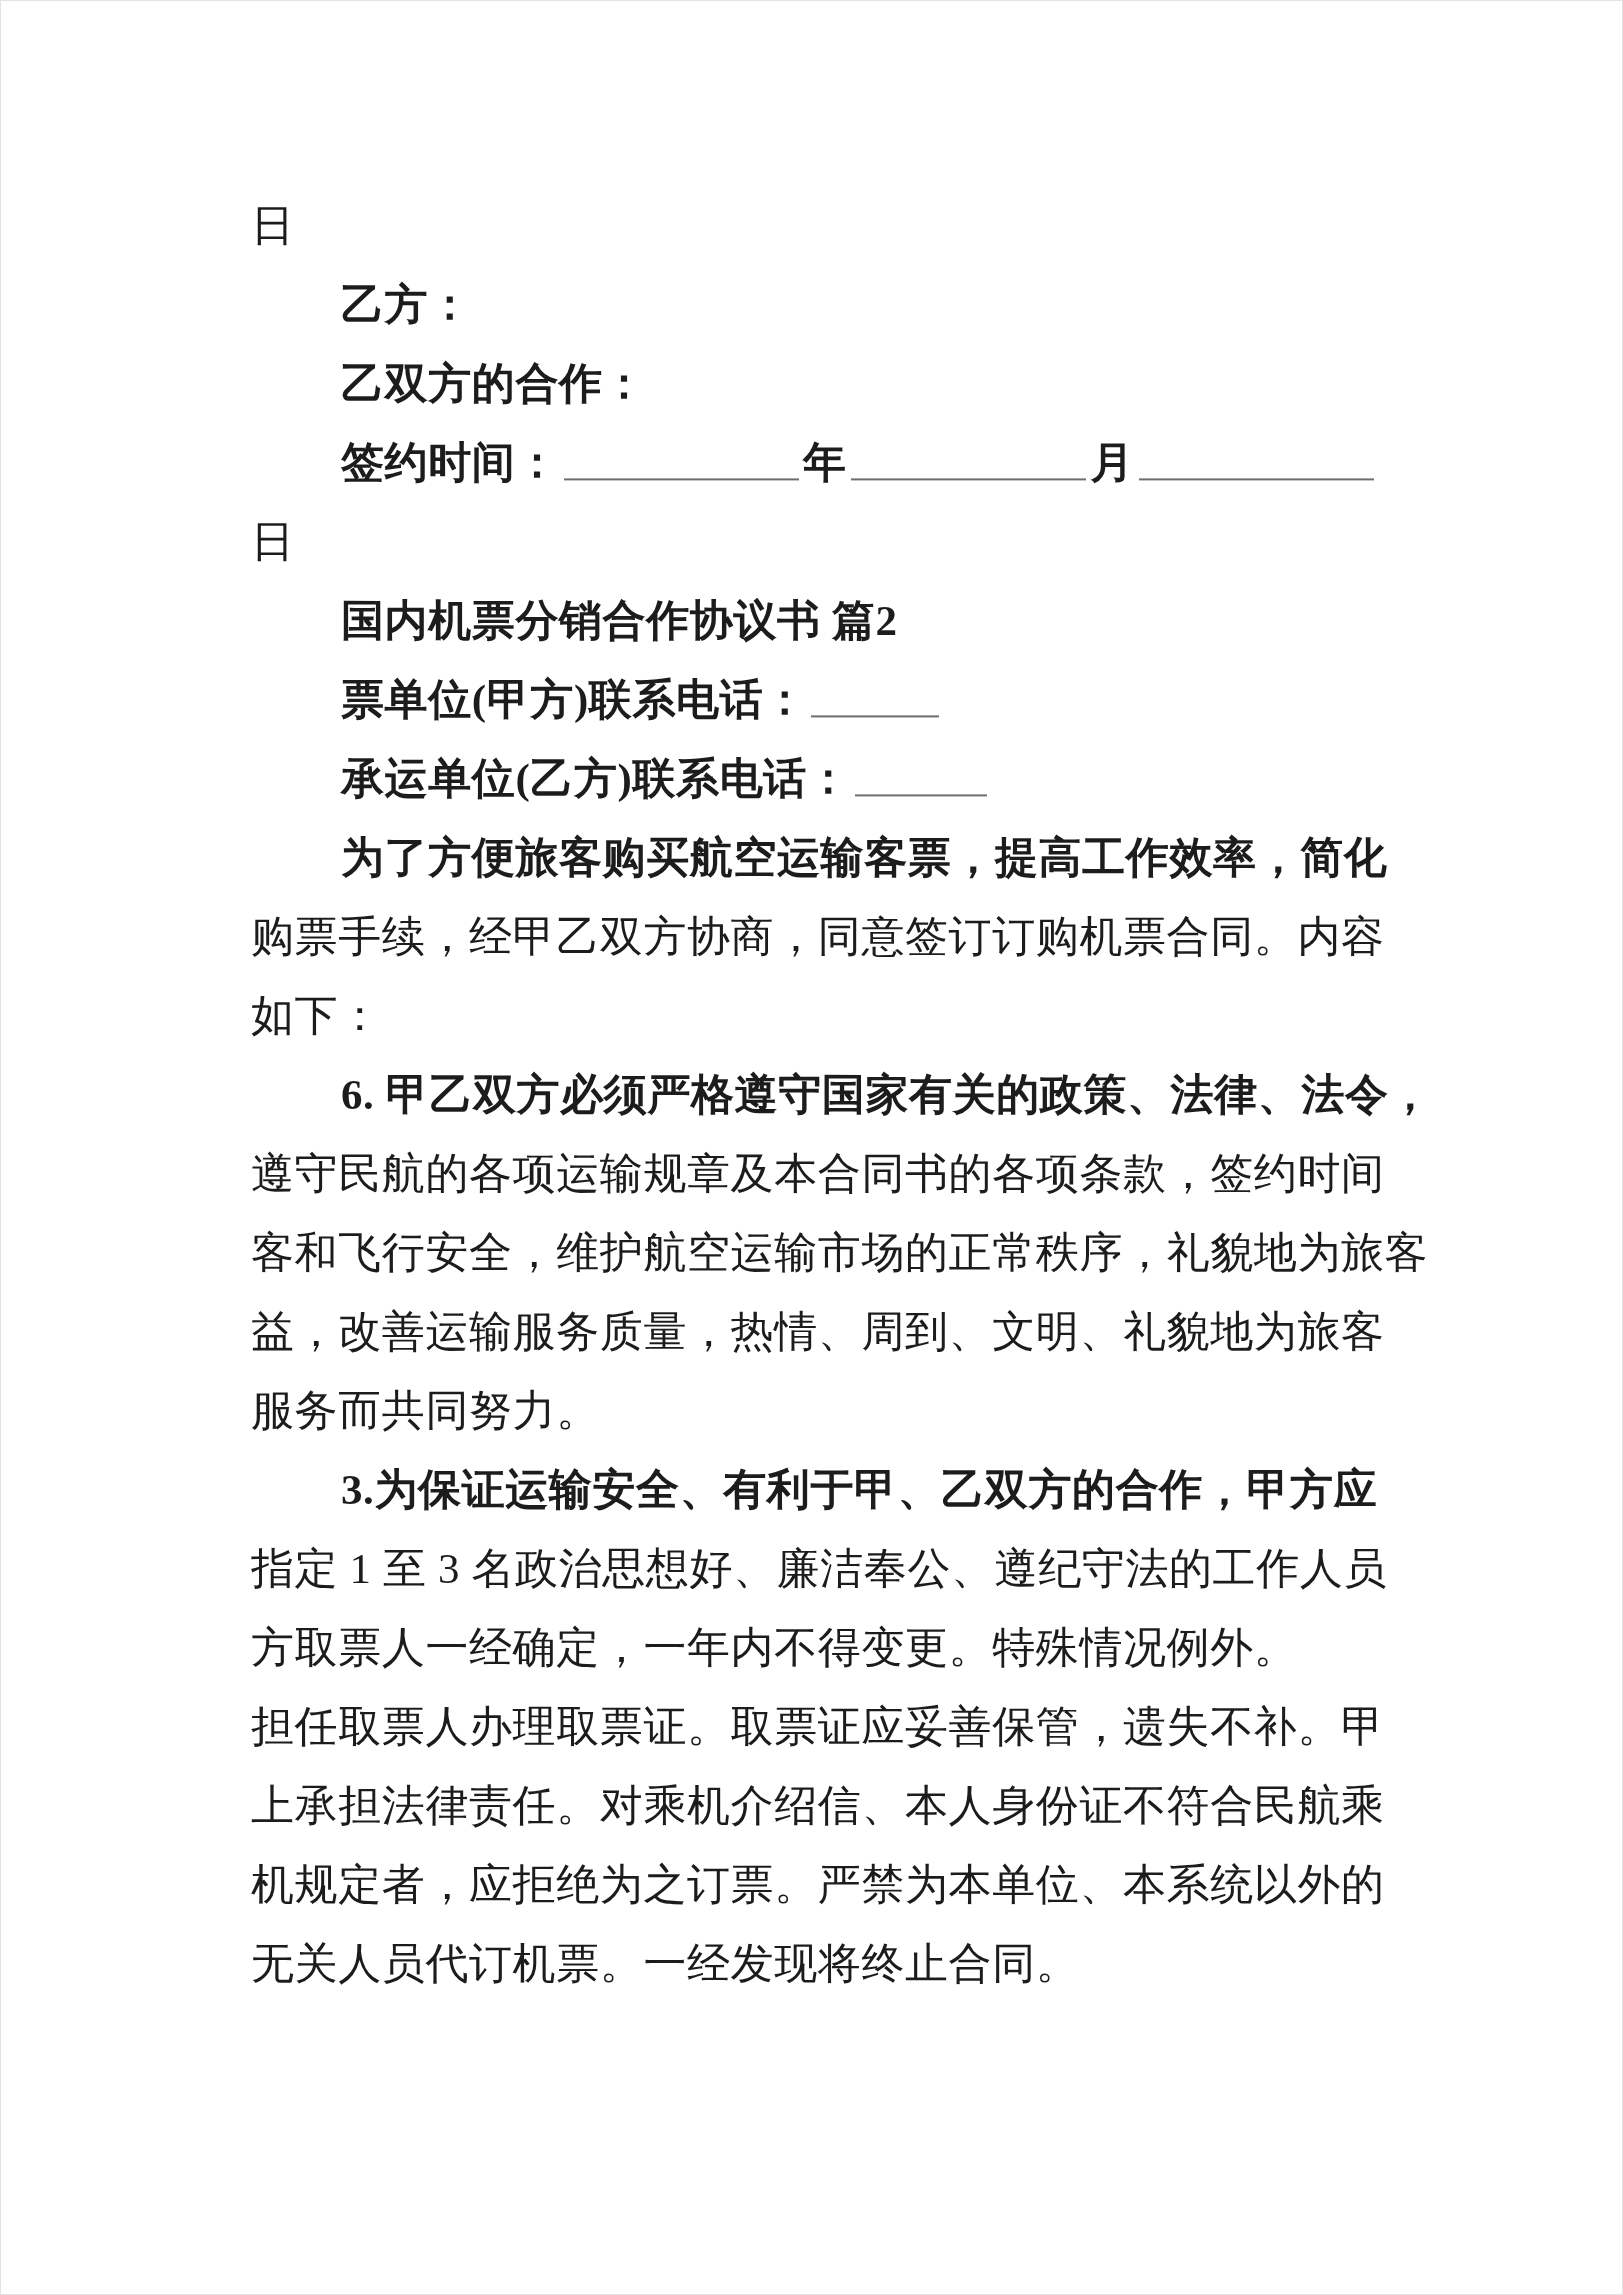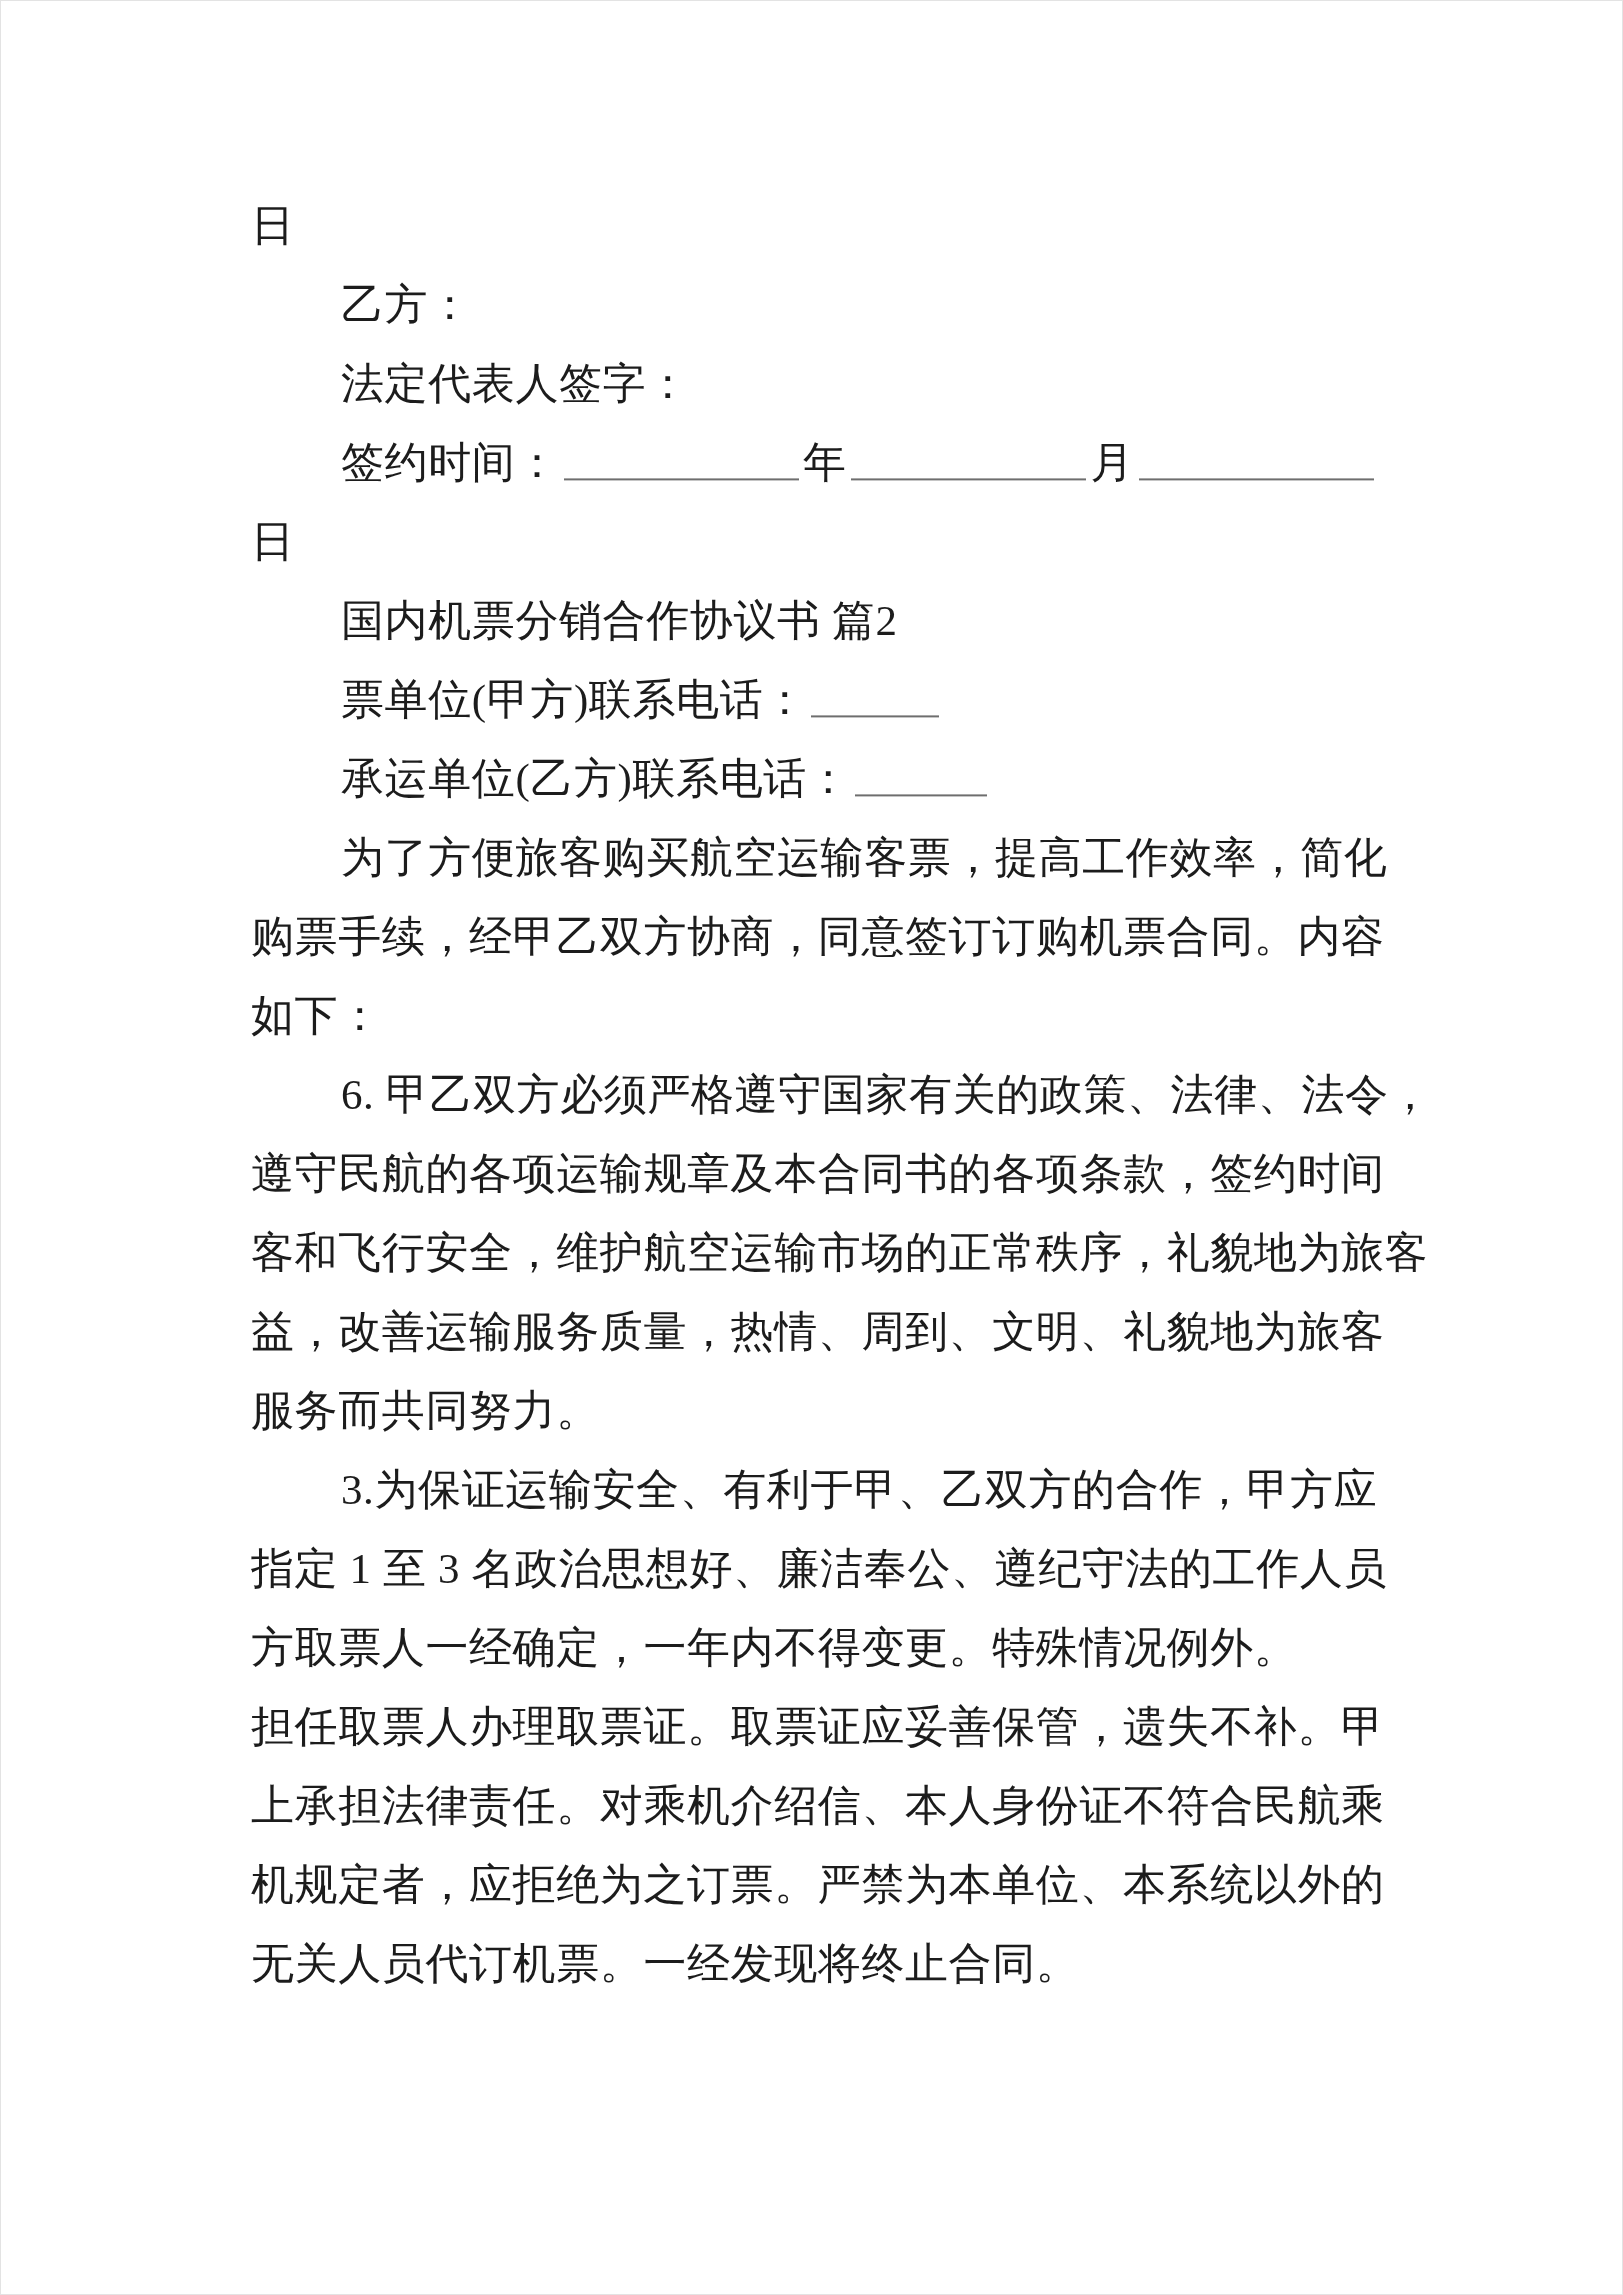--- a/index.html
+++ b/index.html
@@ -29,37 +29,38 @@
   }
   .line {
     font-size: 43px;
     line-height: 79px;
     min-height: 79px;
     letter-spacing: 0.6px;
     white-space: nowrap;
   }
   .line.indent {
     padding-left: 90px;
+    font-weight: bold;
   }
   .blank {
     display: inline-block;
     height: 4.5px;
     border-bottom: 2.2px solid #6e6e6e;
     margin: 0 4.5px;
     transform: translateY(3.4px);
   }
 </style>
 </head>
 <body>
 
 <div class="page">
   <div class="doc-body">
       <div class="line"><span>日</span></div>
       <div class="line indent"><span>乙方：</span></div>
-      <div class="line indent"><span>法定代表人签字：</span></div>
+      <div class="line indent"><span>乙双方的合作：</span></div>
       <div class="line indent"><span>签约时间：</span><span class="blank" style="width: 235px;"></span><span>年</span><span class="blank" style="width: 235px;"></span><span>月</span><span class="blank" style="width: 235px;"></span></div>
       <div class="line"><span>日</span></div>
       <div class="line indent"><span>国内机票分销合作协议书  篇2</span></div>
       <div class="line indent"><span>票单位(甲方)联系电话：</span><span class="blank" style="width: 128px;"></span></div>
       <div class="line indent"><span>承运单位(乙方)联系电话：</span><span class="blank" style="width: 132px;"></span></div>
       <div class="line indent"><span>为了方便旅客购买航空运输客票，提高工作效率，简化</span></div>
       <div class="line"><span>购票手续，经甲乙双方协商，同意签订订购机票合同。内容</span></div>
       <div class="line"><span>如下：</span></div>
       <div class="line indent"><span>6. 甲乙双方必须严格遵守国家有关的政策、法律、法令，</span></div>
       <div class="line"><span>遵守民航的各项运输规章及本合同书的各项条款，签约时间</span></div>

